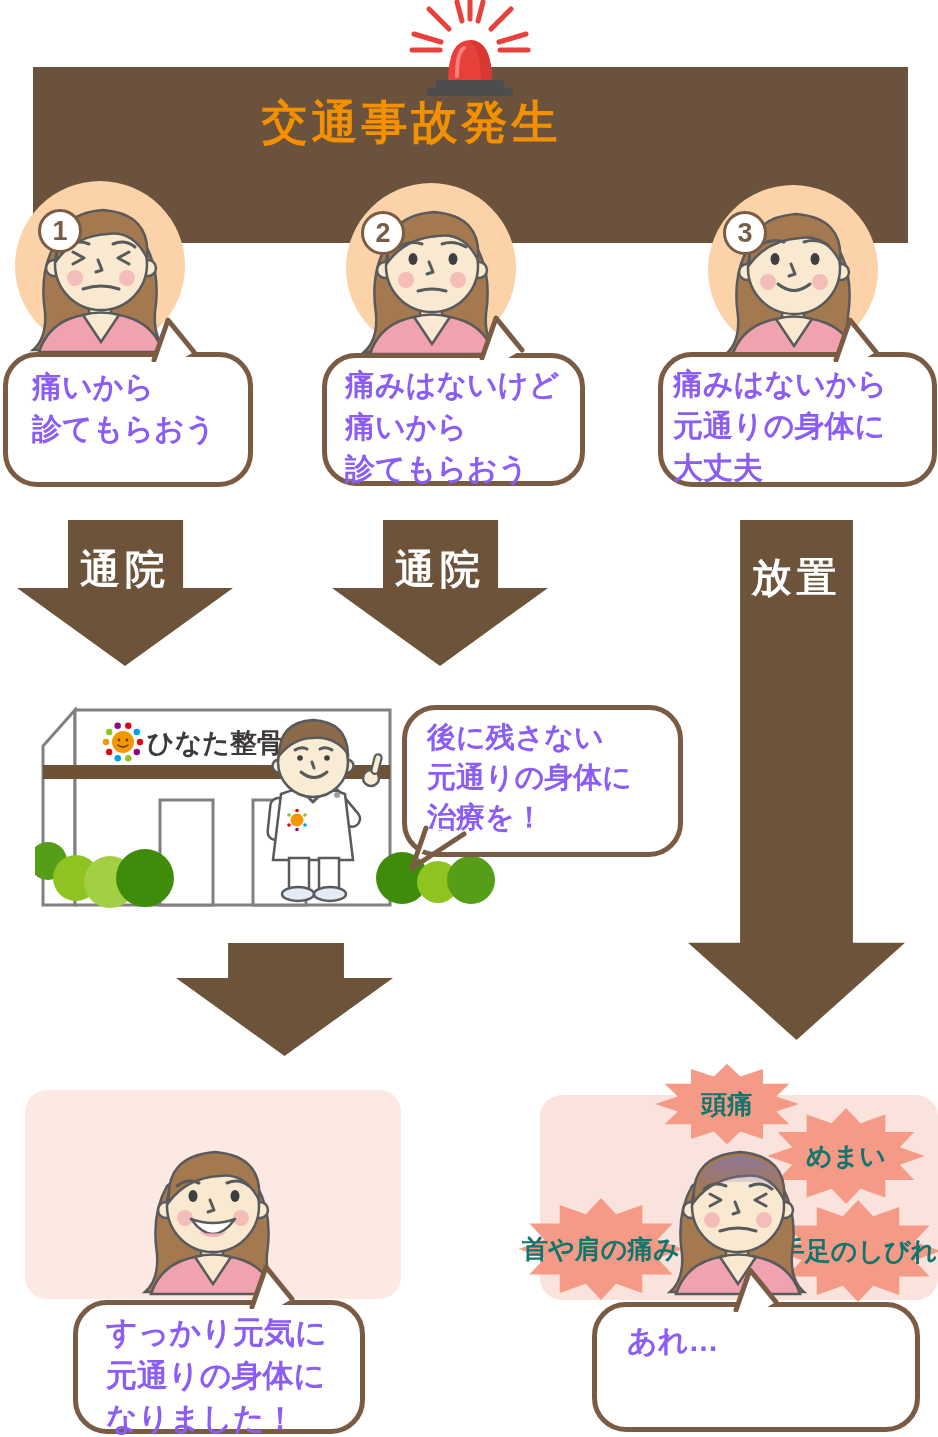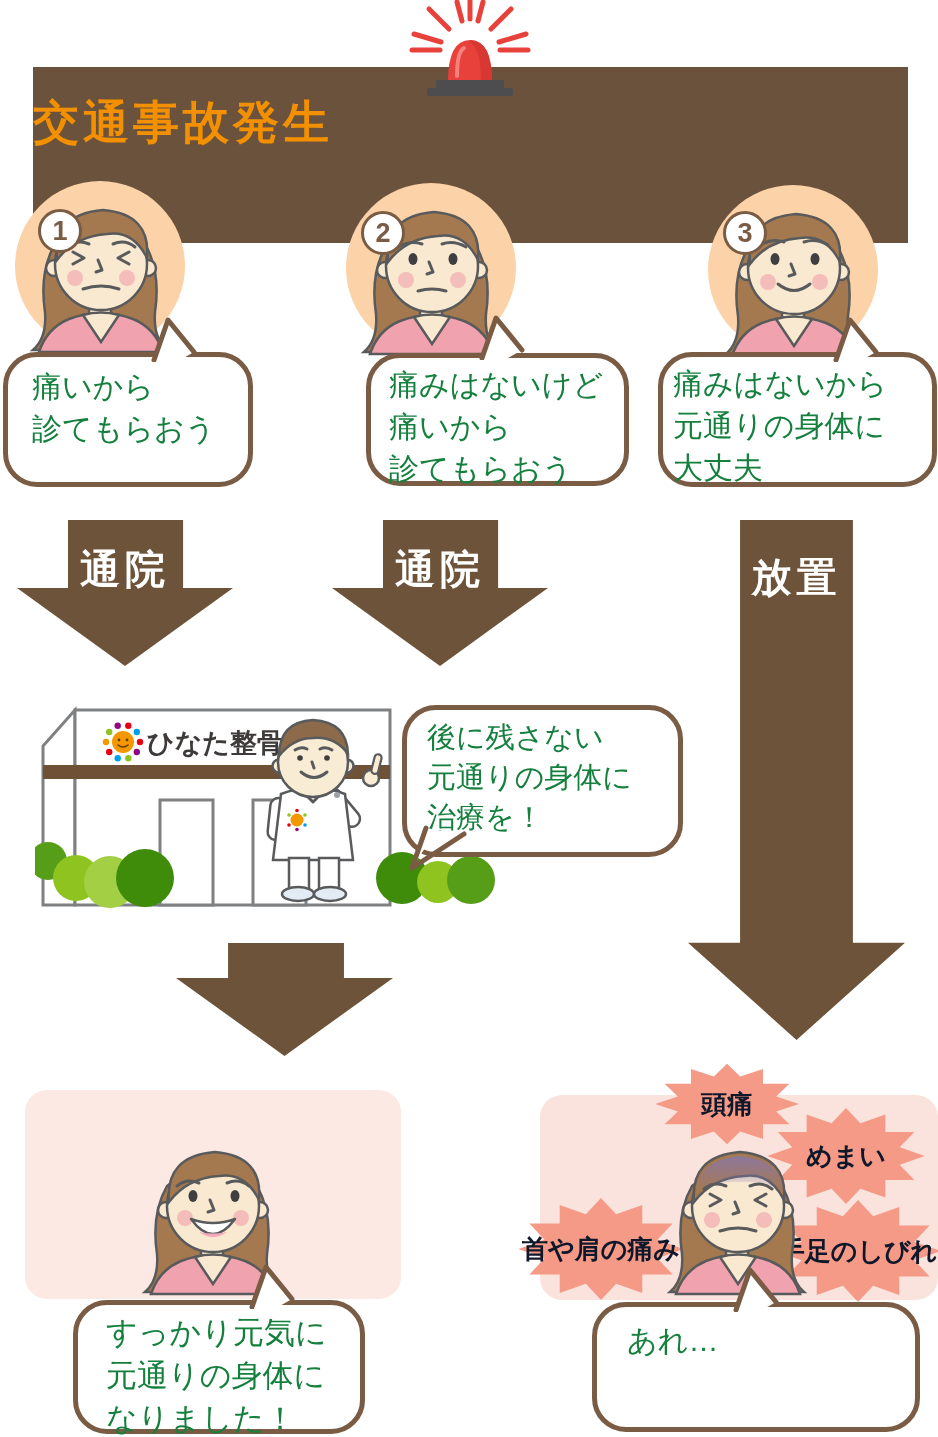--- a/index.html
+++ b/index.html
@@ -1,37 +1,37 @@
 <!DOCTYPE html>
 <html><head>
 <meta charset="utf-8">
 <style>
   html,body{margin:0;padding:0;background:#fff;}
   #canvas{position:relative;width:938px;height:1437px;margin:0 auto;background:#fff;overflow:hidden;
           font-family:"Liberation Sans","DejaVu Sans",sans-serif;}
   .abs{position:absolute;}
   .banner{position:absolute;left:33px;top:67px;width:875px;height:176px;background:#6b523d;z-index:1;}
-  .title{position:absolute;left:33px;top:92px;width:757px;font-size:46px;font-weight:700;
+  .title{position:absolute;left:33px;top:92px;width:757px;text-align:center;font-size:46px;font-weight:700;
          color:#f39000;letter-spacing:4px;z-index:2;}
   .person{position:absolute;width:190px;height:172px;z-index:3;}
   .person svg{width:100%;height:100%;display:block;overflow:visible;}
   .badge{position:absolute;width:44px;height:44px;border-radius:50%;background:#fff;border:3.5px solid #7a5c45;
          color:#7a5c45;font-size:27px;font-weight:700;display:flex;align-items:center;justify-content:center;
          z-index:7;box-sizing:border-box;}
-  .bubble{position:absolute;background:#fff;border:5px solid #7a5c45;border-radius:34px;color:#15803d;
-          font-size:30px;line-height:42px;font-weight:400;z-index:5;box-sizing:border-box;}
+  .bubble{position:absolute;background:#fff;border:5px solid #7a5c45;border-radius:34px;color:#8b5cf6;
+          font-size:30px;line-height:42px;font-weight:700;z-index:5;box-sizing:border-box;}
   .bubble .ln{display:block;white-space:nowrap;}
   .tail{position:absolute;z-index:6;}
   .arrow{position:absolute;background:#6d5339;z-index:1;}
   .arrow-label{position:absolute;left:0;right:0;text-align:center;color:#fff;font-size:40px;font-weight:600;
                letter-spacing:5px;}
   .panel{position:absolute;border-radius:22px;z-index:1;}
   .burst{position:absolute;z-index:2;display:flex;align-items:center;justify-content:center;}
   .burst svg{position:absolute;left:0;top:0;width:100%;height:100%;}
-  .burst-label{position:relative;font-size:26px;font-weight:700;color:#0f172a;white-space:nowrap;z-index:2;}
+  .burst-label{position:relative;font-size:26px;font-weight:700;color:#0f766e;white-space:nowrap;z-index:2;}
   .ol{fill:none;stroke:#595a5c;stroke-width:3;stroke-linecap:round;stroke-linejoin:round;}
   .tailpoly{fill:#fff;}
   .tailstroke{fill:none;stroke:#7a5c45;stroke-width:5;stroke-linecap:round;stroke-linejoin:round;}
 </style>
 </head>
 <body>
 
 <div id="canvas">
 
   <svg class="abs" style="left:400px;top:0;width:140px;height:97px;z-index:2;" viewBox="0 0 140 97">
@@ -143,21 +143,21 @@
   </svg>
   <div class="bubble" style="left:3px;top:352px;width:250px;height:135px;padding:9px 24px;">
     <span class="ln">痛いから</span>
     <span class="ln">診てもらおう</span>
   </div>
 
   <svg class="tail" style="left:478px;top:312px;width:48px;height:48px;" viewBox="0 0 48 48">
     <polygon class="tailpoly" points="4,46 18,6 44,38 30,46"></polygon>
       <path class="tailstroke" d="M4,46 L18,6 L44,38"></path>
   </svg>
-  <div class="bubble" style="left:322px;top:353px;width:263px;height:133px;padding:6px 18px;margin-left:44px;">
+  <div class="bubble" style="left:322px;top:353px;width:263px;height:133px;padding:6px 18px;">
     <span class="ln">痛みはないけど</span>
     <span class="ln">痛いから</span>
     <span class="ln">診てもらおう</span>
   </div>
 
   <svg class="tail" style="left:832px;top:314px;width:48px;height:48px;" viewBox="0 0 48 48">
     <polygon class="tailpoly" points="4,46 18,6 44,38 30,46"></polygon>
       <path class="tailstroke" d="M4,46 L18,6 L44,38"></path>
   </svg>
   <div class="bubble" style="left:658px;top:352px;width:279px;height:135px;padding:6px 10px;">

